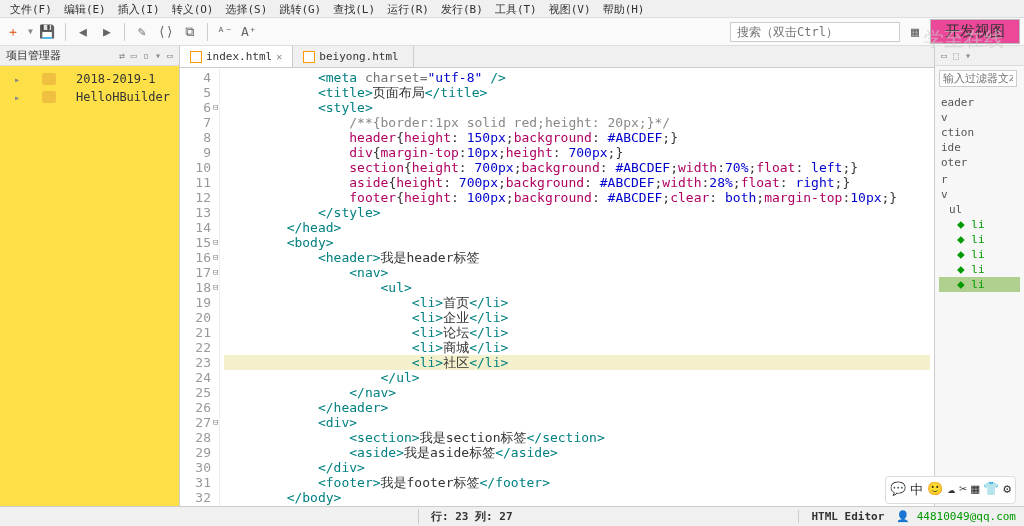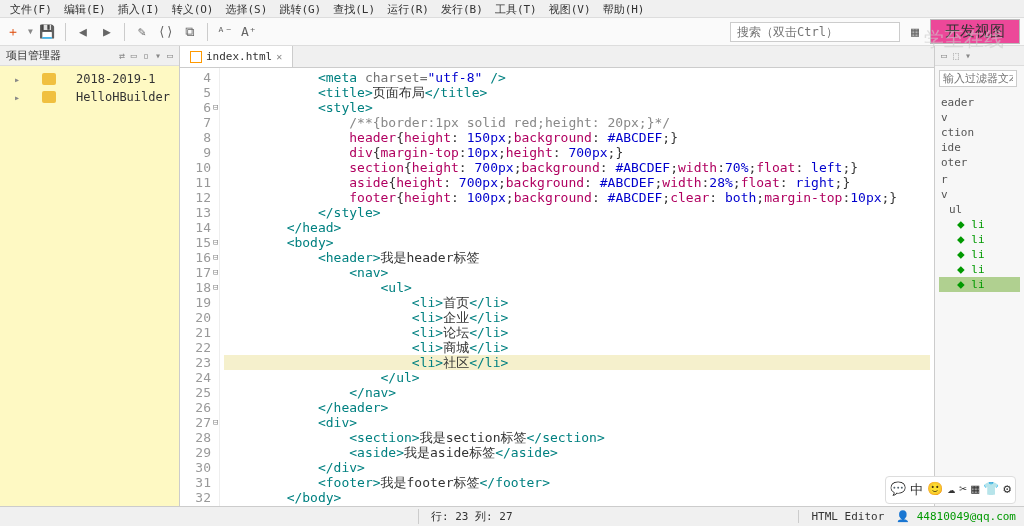--- a/index.html
+++ b/index.html
@@ -5,21 +5,21 @@
 * { margin: 0; padding: 0; box-sizing: border-box; font-family: "Microsoft YaHei", Consolas, monospace; }
 body { background: #f5f5f5; font-size: 12px; overflow: hidden; width: 1024px; height: 526px; color: #333; }
 .menubar { background: #f0f0f0; height: 18px; display: flex; padding: 0 4px; font-size: 11px; border-bottom: 1px solid #ddd; }
 .menubar span { padding: 2px 6px; cursor: pointer; }
 .toolbar { background: #fafafa; height: 28px; display: flex; align-items: center; padding: 0 4px; border-bottom: 1px solid #ddd; gap: 6px; }
 .toolbar .icon { width: 18px; height: 18px; display: inline-flex; align-items: center; justify-content: center; color: #666; cursor: pointer; font-size: 13px; }
 .toolbar .sep { width: 1px; height: 18px; background: #ccc; margin: 0 2px; }
 .toolbar input { height: 20px; border: 1px solid #ccc; padding: 0 6px; font-size: 12px; }
 .btn { background: #ec4899; border: 1px solid #bbb; padding: 2px 14px; font-size: 15px; cursor: pointer; }
 .main { display: flex; height: 460px; }
-.sidebar { width: 180px; background: #fef9c3; border-right: 1px solid #ccc; }
+.sidebar { width: 180px; background: #fde047; border-right: 1px solid #ccc; }
 .panel-hdr { background: #f0f0f0; height: 20px; display: flex; align-items: center; justify-content: space-between; padding: 0 6px; font-size: 11px; border-bottom: 1px solid #ddd; }
 .tree { padding: 4px; font-size: 12px; }
 .tree-item { display: flex; align-items: center; gap: 20px; padding: 2px 0 2px 10px; cursor: pointer; }
 .tree-item::before { content: "▸"; color: #888; font-size: 10px; margin-right: 2px; }
 .fldr { width: 14px; height: 12px; background: #f0c040; border-radius: 2px; }
 .editor { flex: 1; background: #fff; display: flex; flex-direction: column; }
 .tabs { height: 22px; background: #f0f0f0; display: flex; border-bottom: 1px solid #ccc; }
 .tab { padding: 3px 10px; font-size: 11px; border-right: 1px solid #ccc; display: flex; align-items: center; gap: 4px; cursor: pointer; }
 .tab.active { background: #fff; }
 .tab .x { color: #888; font-size: 10px; }
@@ -40,21 +40,21 @@
 .t-txt { color: #333; }
 .right { width: 90px; background: #f7f7f7; border-left: 1px solid #ccc; }
 .outline { padding: 4px; font-size: 11px; }
 .outline div { padding: 1px 2px; color: #555; }
 .outline .on { background: #b0d090; }
 .outline .ind1 { padding-left: 10px; }
 .outline .ind2 { padding-left: 18px; }
 .outline .grn { color: #090; }
 .filter { margin: 4px; width: 78px; border: 1px solid #ccc; font-size: 11px; padding: 1px 3px; }
 .status { position: absolute; bottom: 0; left: 0; right: 0; height: 20px; background: #f0f0f0; border-top: 1px solid #ccc; display: flex; align-items: center; font-size: 11px; padding: 0 8px; }
-.status .seg { padding: 0 12px; border-left: 1px solid #ccc; }
+.status .seg { padding: 0 12px; border-left: 1px solid #ccc; font-weight: bold; }
 .status .user { margin-left: auto; color: #090; }
 .float-icons { position: absolute; bottom: 22px; right: 8px; display: flex; gap: 4px; background: #fff; padding: 4px; border: 1px solid #ddd; border-radius: 4px; }
 .float-icons span { font-size: 13px; cursor: pointer; }
 .wm { position: absolute; top: 26px; right: 20px; color: #ccc; font-size: 20px; opacity: .6; pointer-events: none; }
 </style>
 </head>
 <body>
 
 <div class="menubar">
     <span>文件(F)</span>
@@ -107,20 +107,21 @@
         <div class="tree-item">
           <span class="fldr"></span>
           <span>HelloHBuilder</span>
         </div>
       </div>
   </div>
 
   <div class="editor">
     <div class="tabs">
         <div class="tab active"><span class="doc-icon"></span>index.html <span class="x">✕</span></div>
+        <div class="tab"><span class="doc-icon"></span>beiyong.html <span class="x"></span></div>
       </div>
     <div class="code">
       <div class="gutter">
           <div class="ln">4</div>
           <div class="ln">5</div>
           <div class="ln fold">6</div>
           <div class="ln">7</div>
           <div class="ln">8</div>
           <div class="ln">9</div>
           <div class="ln">10</div>

